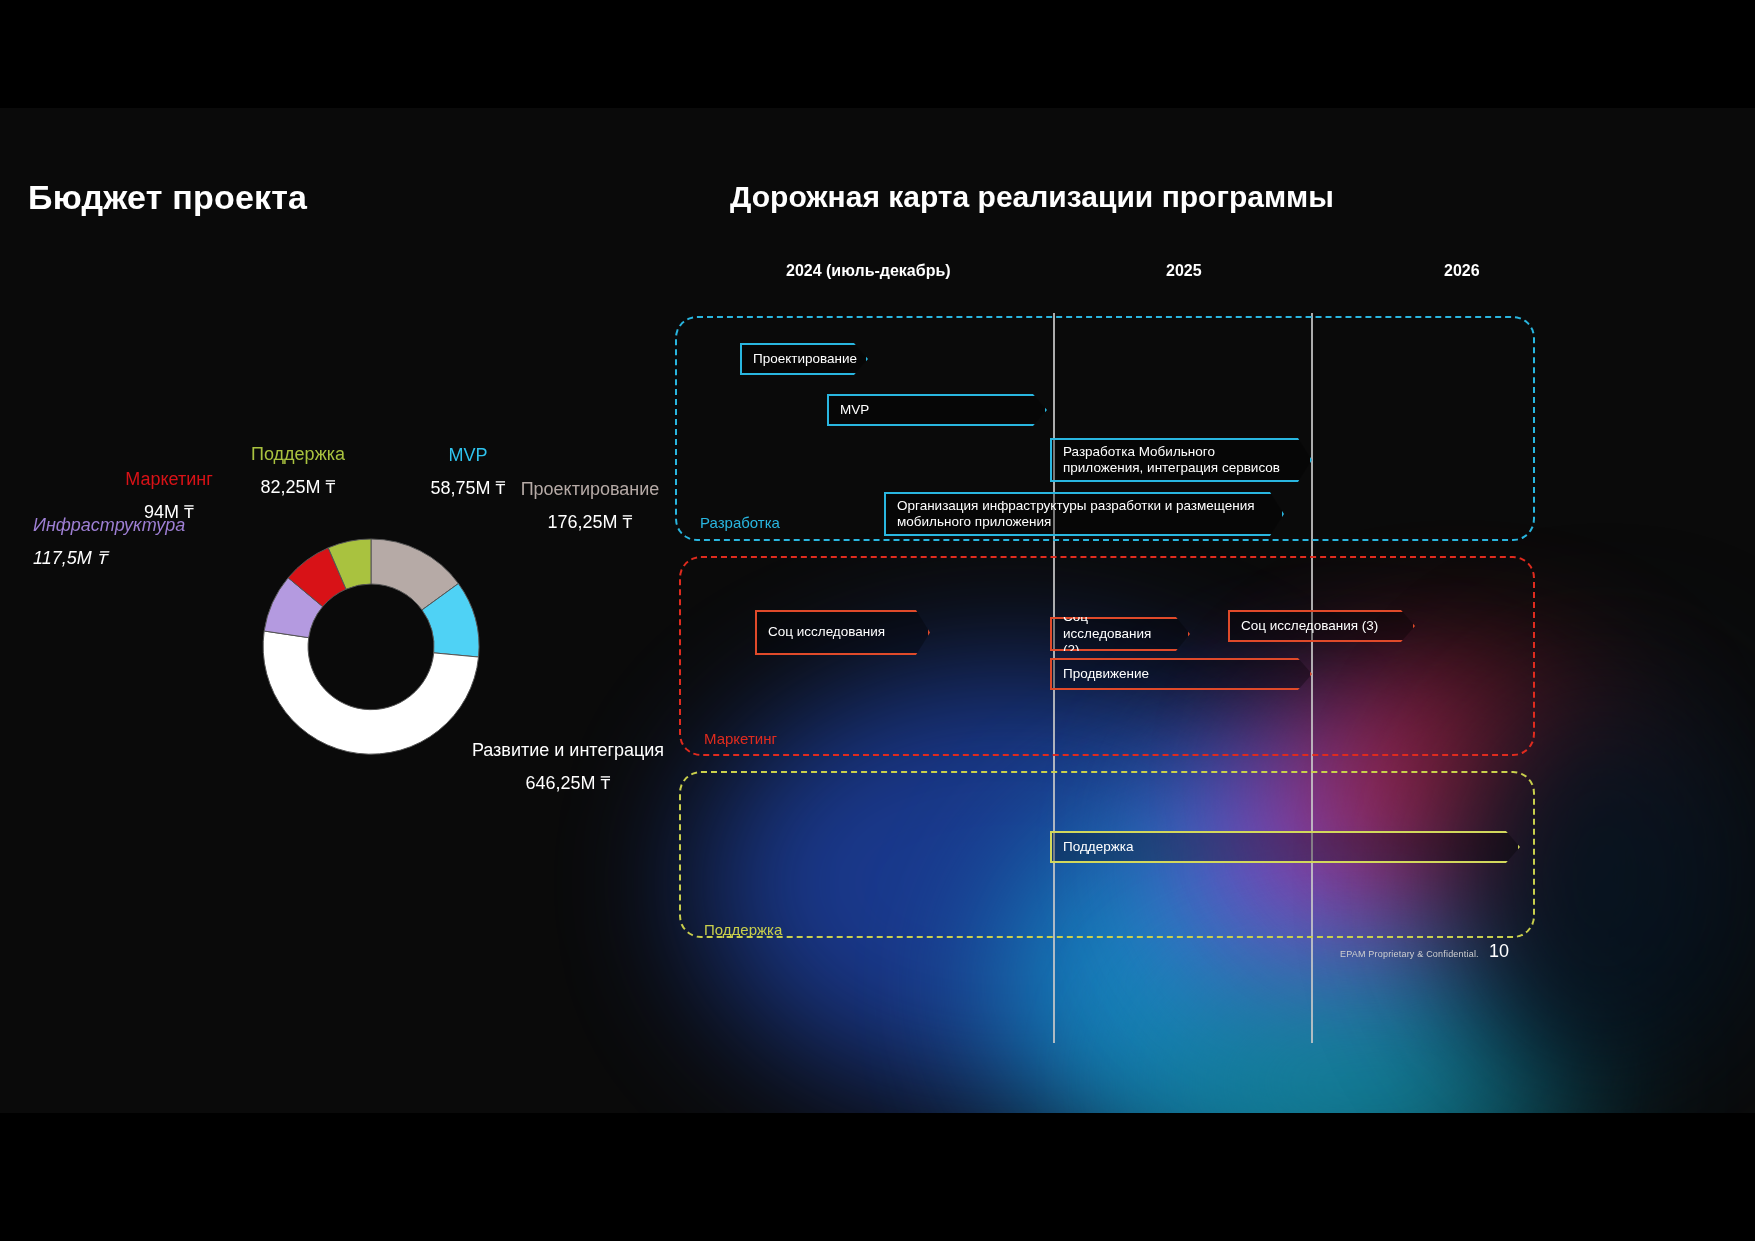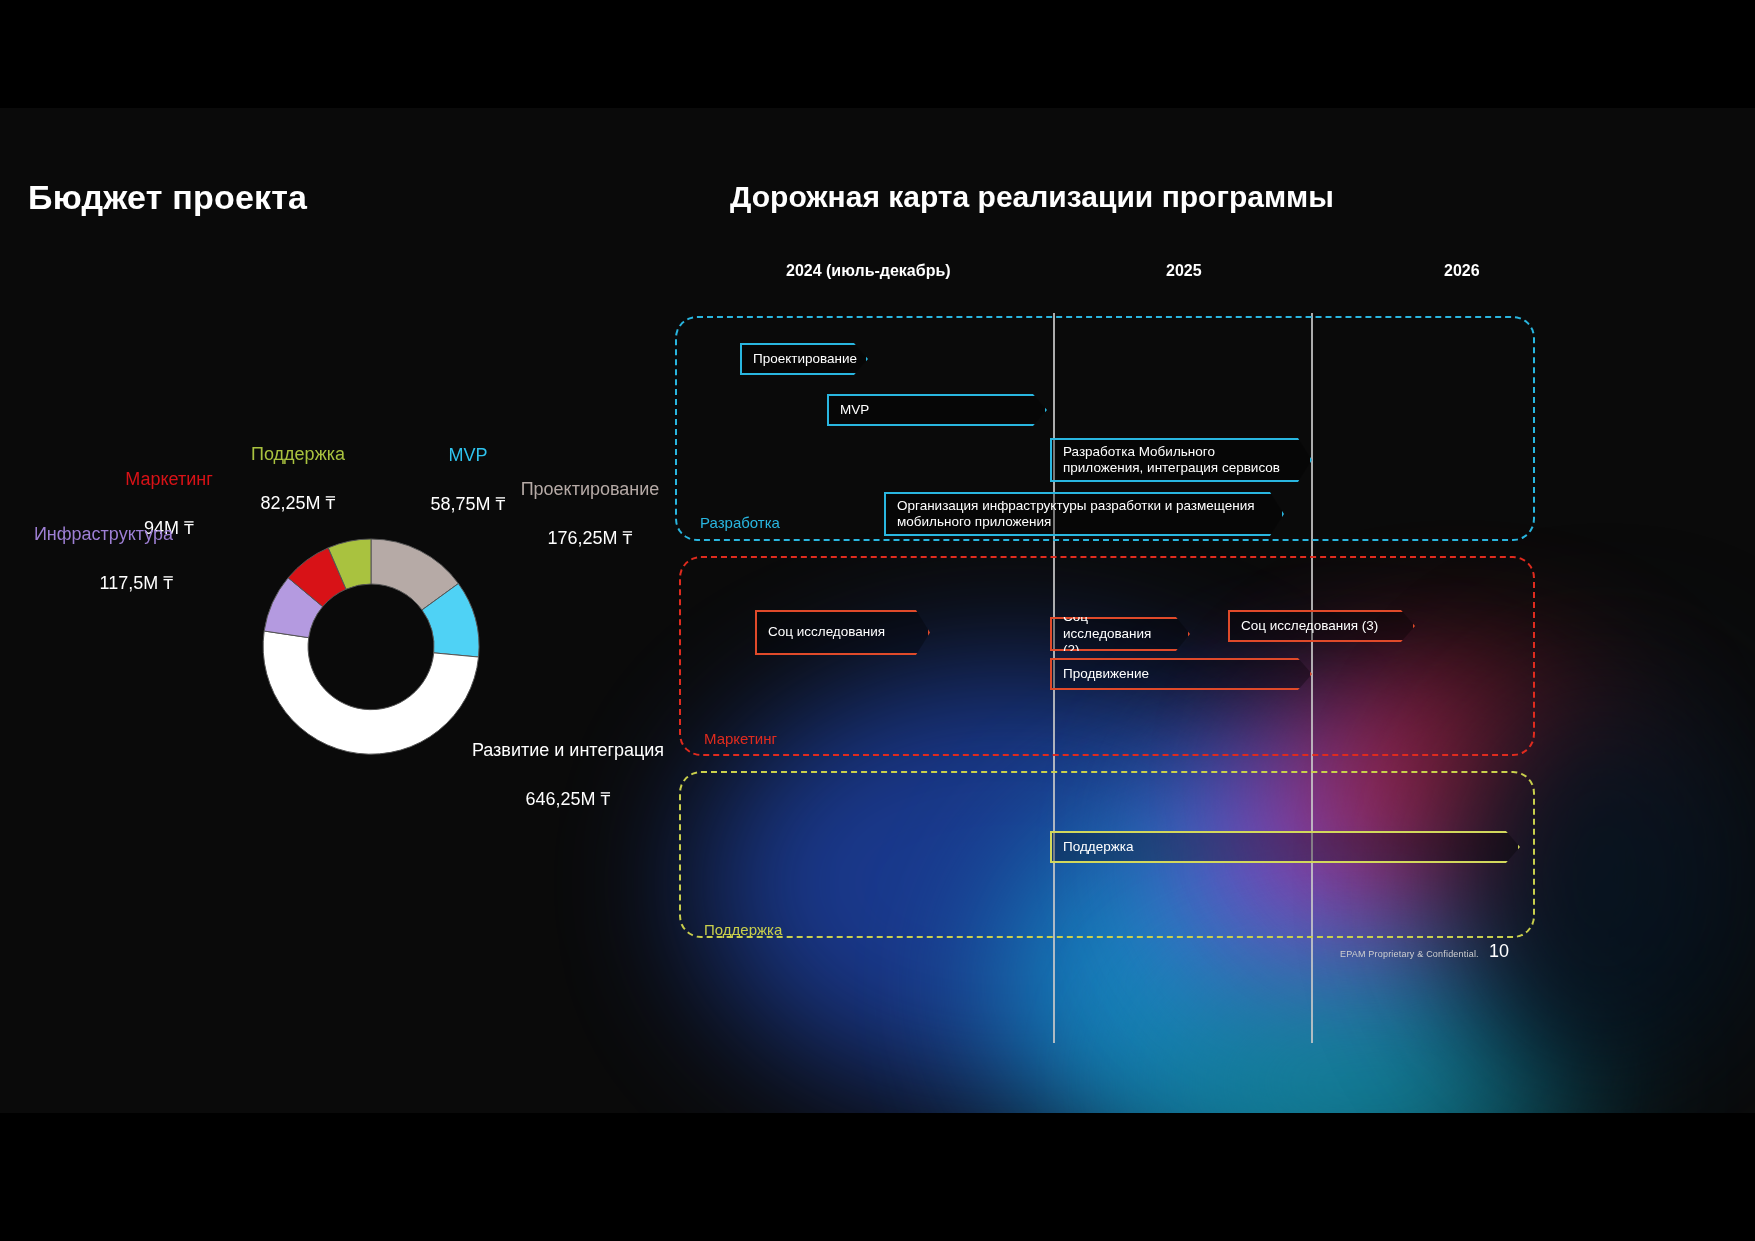--- a/index.html
+++ b/index.html
@@ -30,29 +30,29 @@
   #donut-svg{display:block;}
 
   .cb-label{position:absolute; color:#fff; font-size:18px; white-space:nowrap;}
   .cb-name{font-size:18px;}
   .cb-val{font-size:18px; color:#fff;}
 
   #lbl-support  {left:233px; top:336px; text-align:center; width:130px;}
   #lbl-support .cb-name{color:#a9c23f;}
   #lbl-marketing{left:114px; top:361px; text-align:center; width:110px;}
   #lbl-marketing .cb-name{color:#d81217;}
-  #lbl-infra    {left:33px;  top:416px; text-align:right; width:140px;}
+  #lbl-infra    {left:33px;  top:407px; text-align:left; width:140px;font-style:italic;}
   #lbl-infra .cb-name{color:#9e7fd4;}
   #lbl-mvp      {left:413px; top:337px; text-align:center; width:110px;}
   #lbl-mvp .cb-name{color:#2fc3ee;}
   #lbl-design   {left:510px; top:371px; text-align:center; width:160px;}
   #lbl-design .cb-name{color:#b6aaa6;}
   #lbl-dev      {left:468px; top:632px; text-align:center; width:200px;}
   #lbl-dev .cb-name{color:#ffffff;}
-  .cb-label .cb-line2{display:block; margin-top:25px;}
+  .cb-label .cb-line2{display:block; margin-top:9px;}
 
   #total-row{position:absolute; left:110px; top:855px; width:560px; height:80px;}
   #total-caption{position:absolute; left:0; bottom:14px; color:#fff; font-size:17px; white-space:nowrap;}
   #total-caption .big3{font-size:27px;}
   #total-value{position:absolute; left:205px; bottom:-6px; color:#fff; font-size:74px; font-weight:300; letter-spacing:-1px;}
   #total-unit{font-size:38px; font-weight:300;}
   #total-cur{font-size:50px; font-weight:300;}
 
   
   #road-title{

